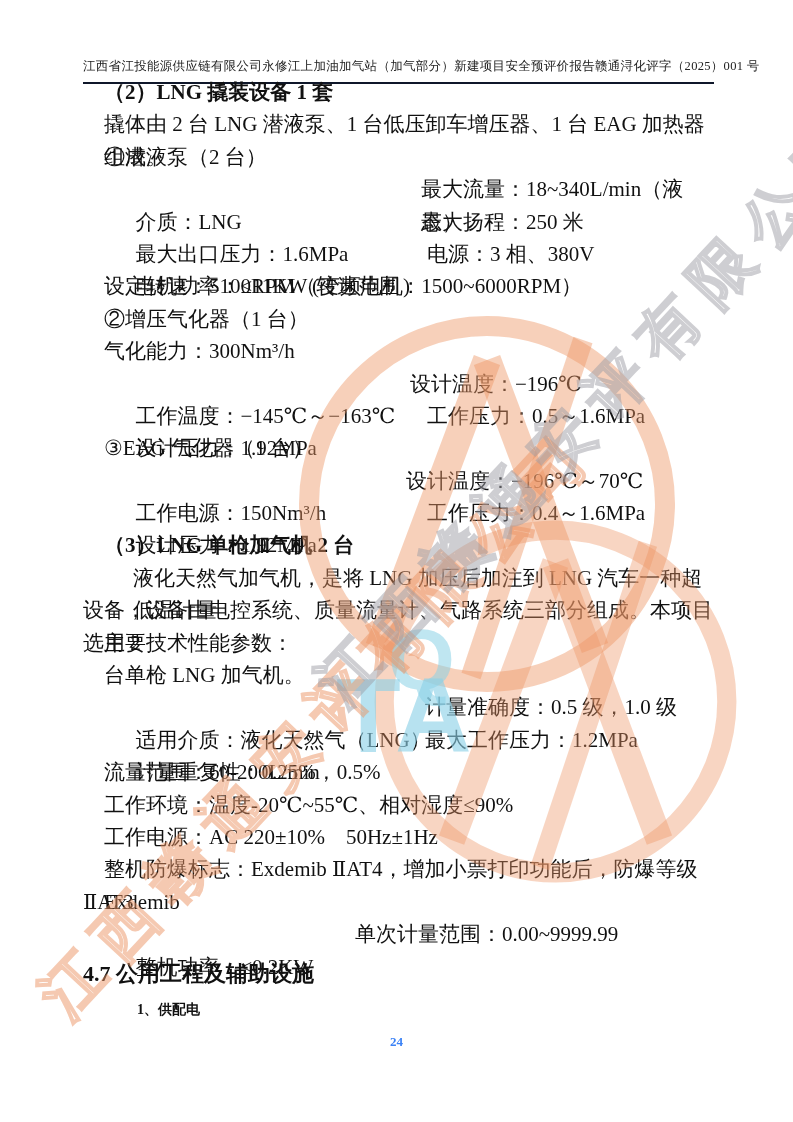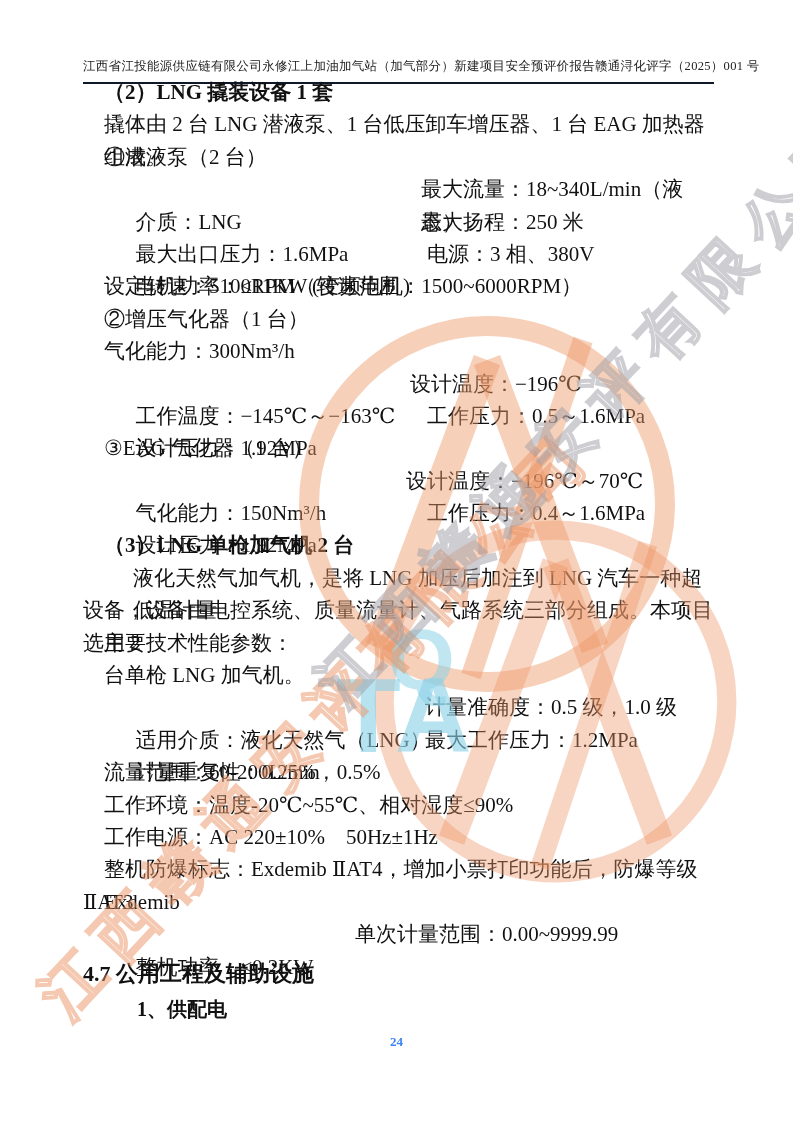--- a/index.html
+++ b/index.html
@@ -20,21 +20,21 @@
     padding:76px 74px 0 104px;box-sizing:border-box;z-index:1;
   }
   .line{
     position:relative;height:32.4px;line-height:32.4px;font-size:21px;
     white-space:pre-wrap;
   }
   .b{font-weight:bold;}
   .find{margin-left:29px;}
   .col2{position:absolute;top:0;}
   .h25{margin-left:-21px;margin-top:4px;height:37px;line-height:37px;font-size:22px;font-weight:bold;}
-  .hsub{margin-left:33px;height:35px;line-height:35px;font-size:20px;font-weight:bold;}
+  .hsub{margin-left:33px;height:35px;line-height:35px;font-size:14px;font-weight:bold;}
   
   .ftr{
     position:absolute;left:0;right:0;top:1034px;text-align:center;
     font-size:13px;font-weight:bold;color:#3b82f6;z-index:1;
   }
   
   .wm{position:absolute;inset:0;z-index:2;pointer-events:none;}
   .wm-logo{position:absolute;}
   .wm-letter{
     position:absolute;font-family:"Liberation Sans","DejaVu Sans",sans-serif;
@@ -85,21 +85,21 @@
       <span>工作温度：−145℃～−163℃</span>
       <span class="col2" style="left:306px">设计温度：−196℃</span>
     </div>
     <div class="line">
       <span>设计压力：1.92MPa</span>
       <span class="col2" style="left:323px">工作压力：0.5～1.6MPa</span>
     </div>
 
     <div class="line">③EAG 气化器（1 台）</div>
     <div class="line">
-      <span>气化能力：150Nm³/h</span>
+      <span>工作电源：150Nm³/h</span>
       <span class="col2" style="left:302px">设计温度：−196℃～70℃</span>
     </div>
     <div class="line">
       <span>设计压力：1.92MPa</span>
       <span class="col2" style="left:323px">工作压力：0.4～1.6MPa</span>
     </div>
 
     <div class="line b">（3）LNG 单枪加气机 2 台</div>
     <div class="line find">液化天然气加气机，是将 LNG 加压后加注到 LNG 汽车一种超低温计量</div>
     <div class="line" style="margin-left:-21px">设备，设备由电控系统、质量流量计、气路系统三部分组成。本项目选用 2</div>

